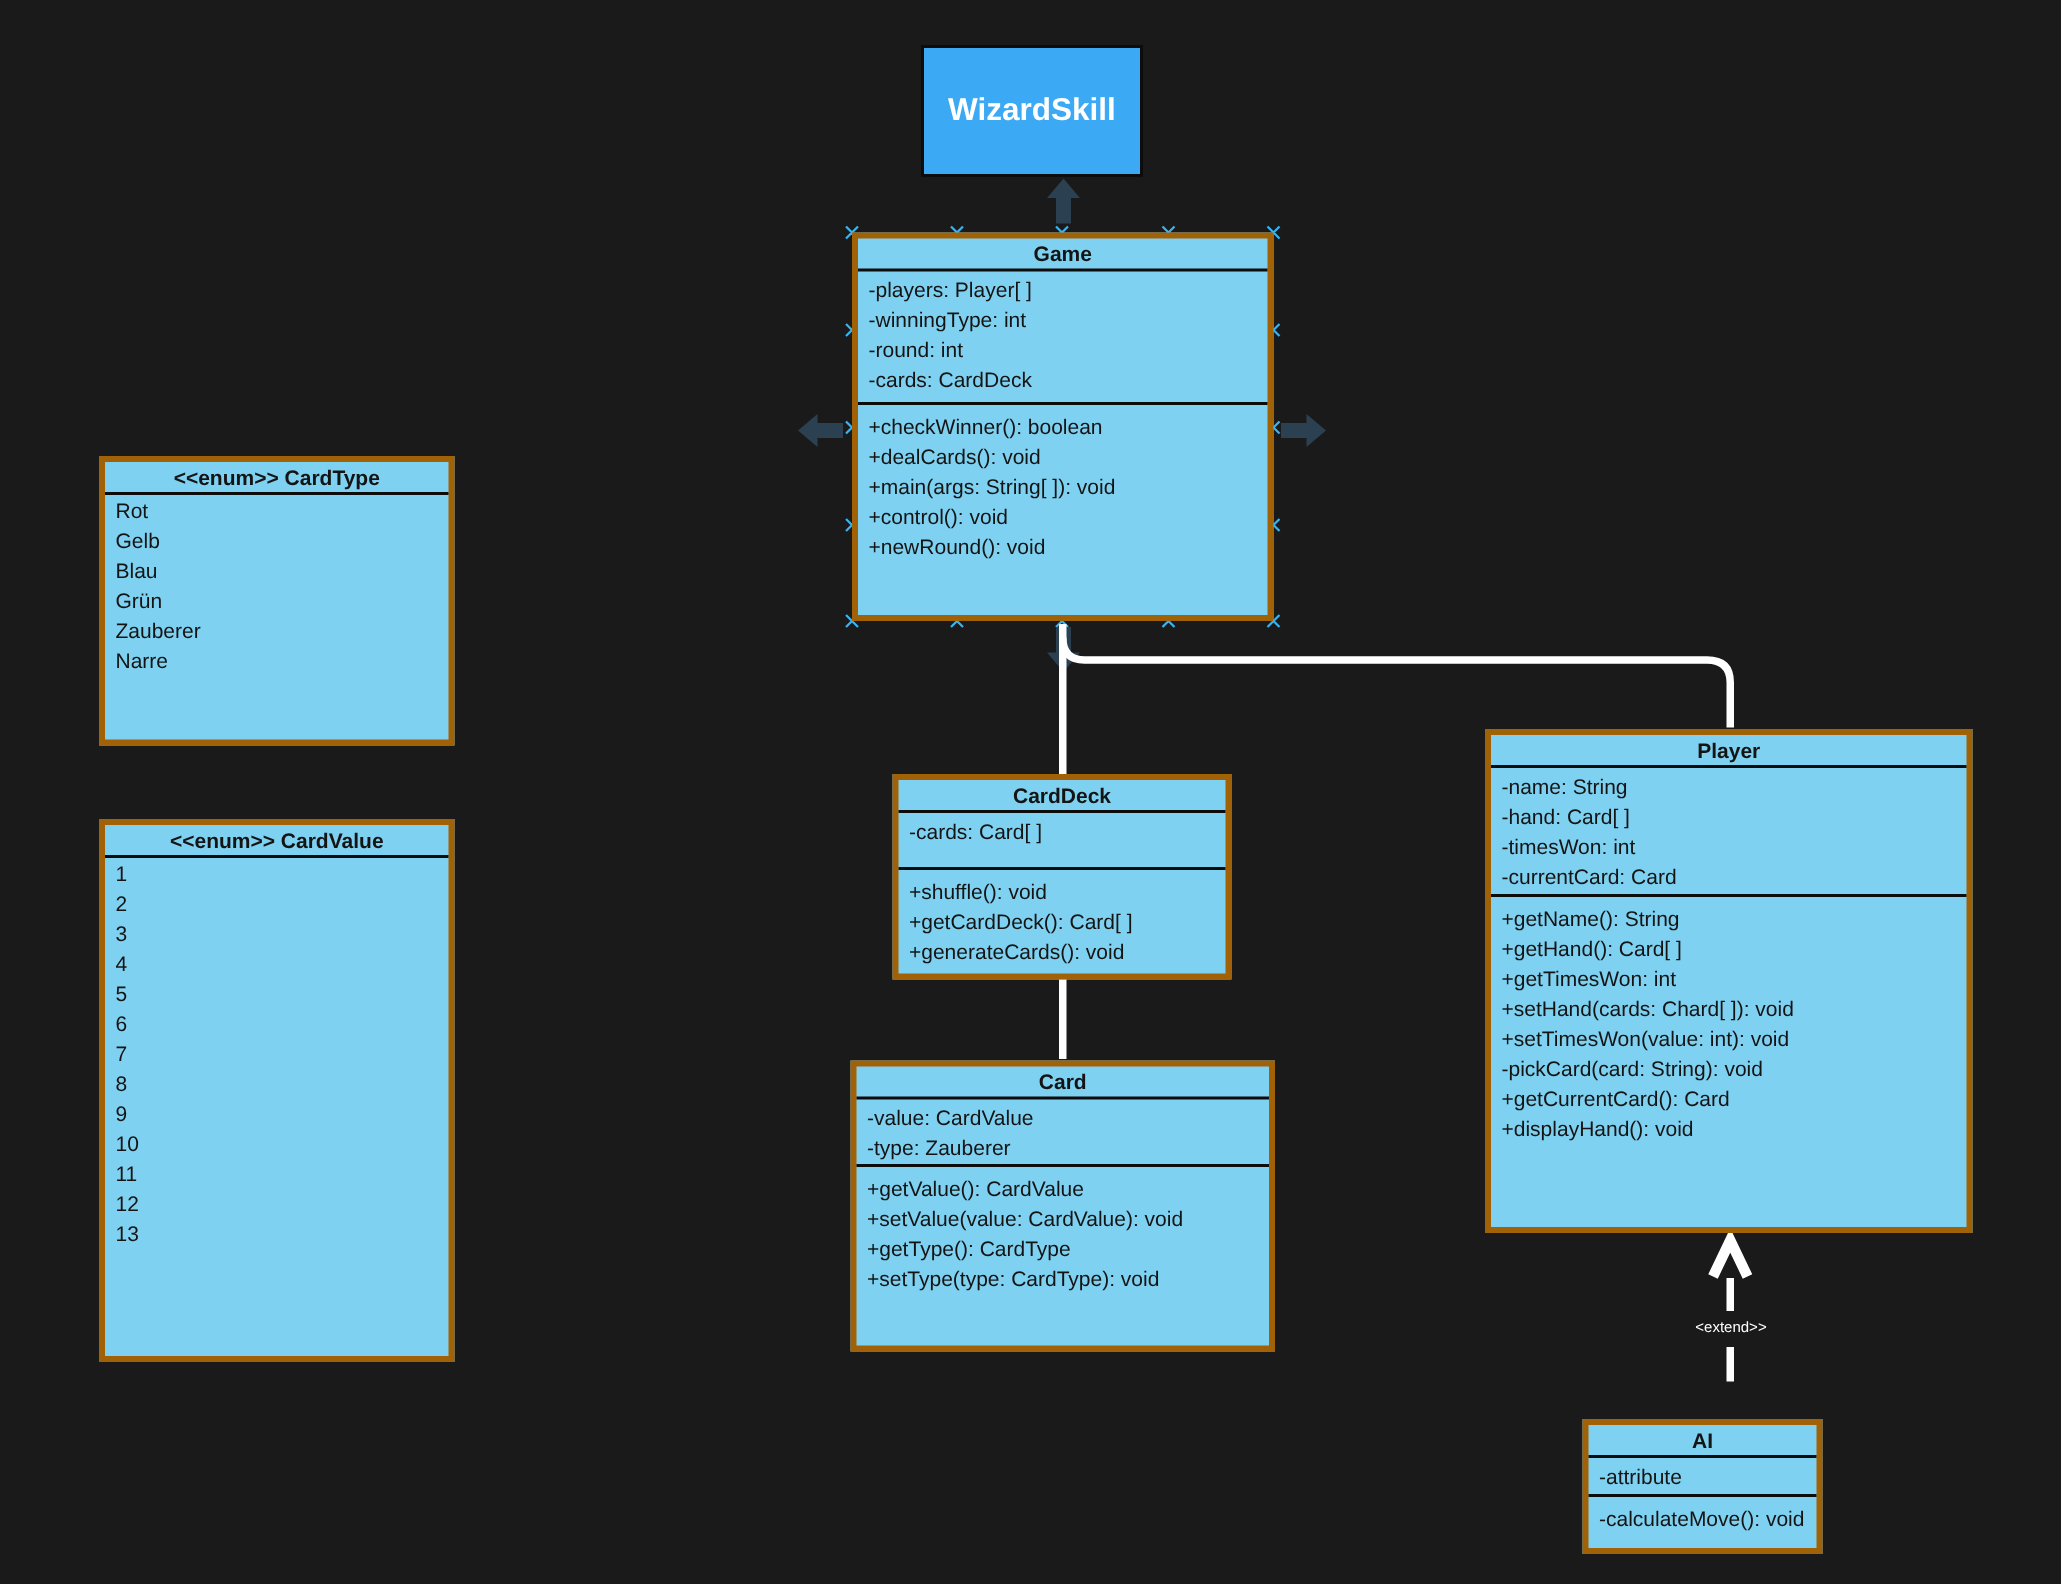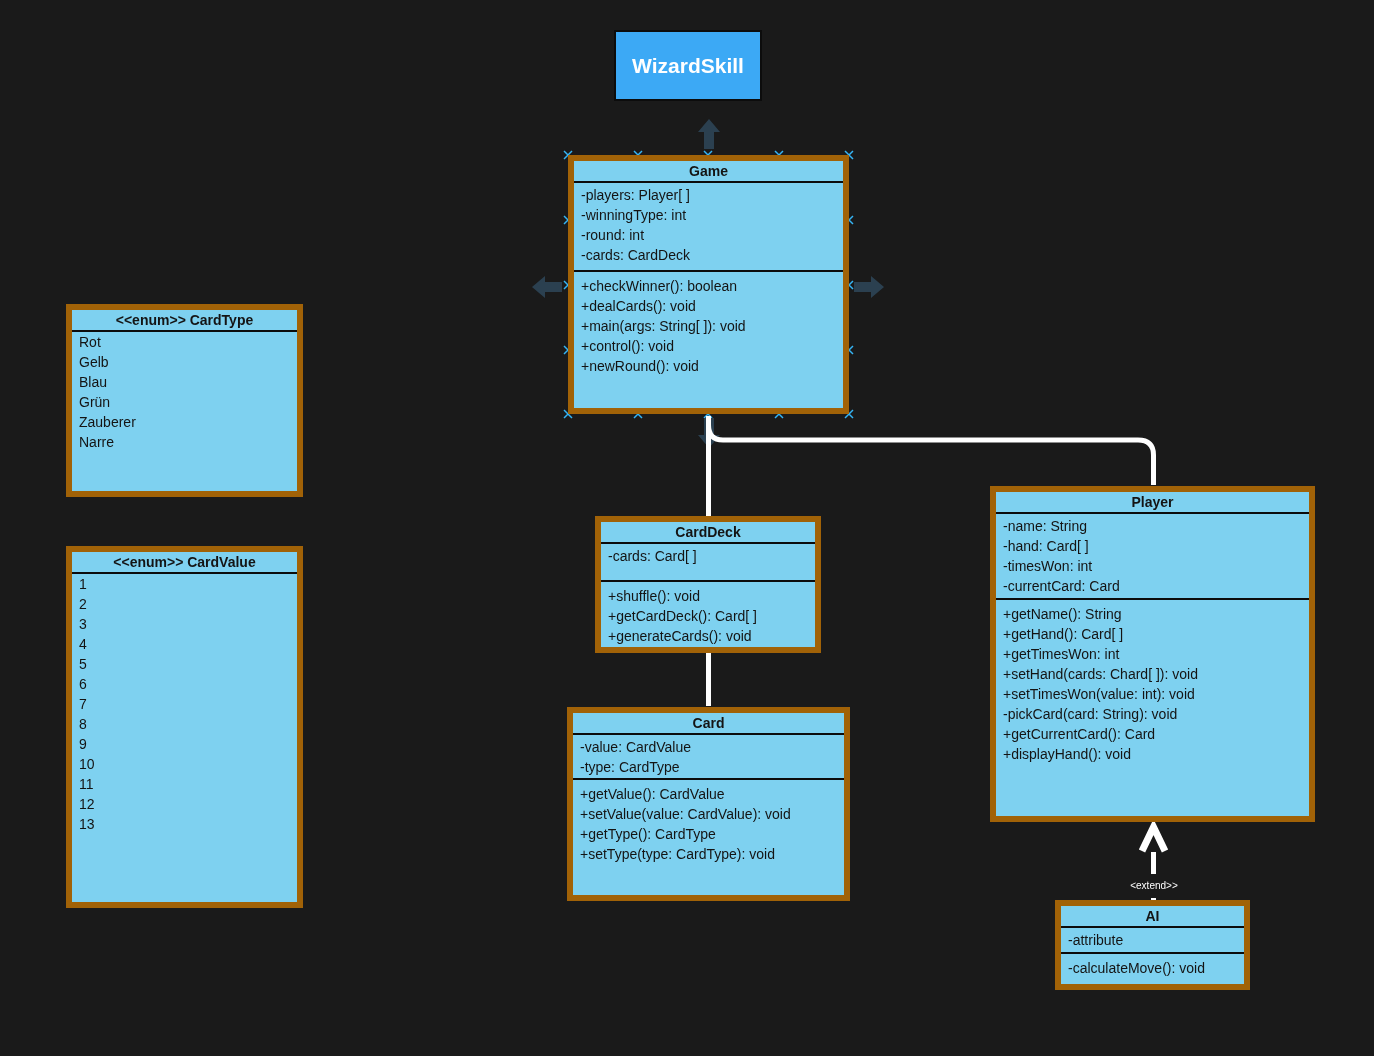--- a/index.html
+++ b/index.html
@@ -4,37 +4,37 @@
 <style>
   html, body { margin:0; padding:0; background:#1a1a1a; }
   #canvas {
     position:relative; width:1374px; height:1056px;
     background:#1a1a1a; overflow:hidden;
     font-family:"Liberation Sans","DejaVu Sans",sans-serif;
   }
   #edges { position:absolute; left:0; top:0; width:1374px; height:1056px; }
 
   .uml-class {
-    position:absolute; background:#7ed1f0; border:6px solid #a16207;
+    position:absolute; background:#7ed1f0; border:4px solid #a16207;
     box-sizing:border-box; display:flex; flex-direction:column;
     color:#141414; font-size:14px;
   }
   .uml-title {
     flex:0 0 auto; height:18px; line-height:18px; padding:1px 4px;
     font-weight:bold; text-align:center; font-size:14px;
     border-bottom:2px solid #0c0c0c; white-space:nowrap; overflow:hidden;
   }
   .uml-section { box-sizing:border-box; padding:2px 7px 0 7px; overflow:hidden; }
   .uml-attrs { flex:0 0 auto; }
   .uml-methods { flex:1 1 auto; border-top:2px solid #0c0c0c; padding-top:4px; }
   .uml-values { flex:1 1 auto; padding-top:0; }
   .uml-row { line-height:20px; white-space:nowrap; }
 
   #title-box {
-    position:absolute; left:614px; top:30px; width:148px; height:71px;
+    position:absolute; left:614px; top:30px; width:148px; height:88px;
     background:#3ca9f5; border:2px solid #0c0c0c; box-sizing:border-box;
     display:flex; align-items:center; justify-content:center;
     color:#ffffff; font-weight:bold; font-size:21px;
   }
   #extend-label {
     position:absolute; left:1110px; top:878px; width:88px;
     text-align:center; color:#ffffff; font-size:10px; line-height:16px;
   }
 </style>
 </head>
@@ -118,21 +118,21 @@
       <div class="uml-row">+shuffle(): void</div>
       <div class="uml-row">+getCardDeck(): Card[ ]</div>
       <div class="uml-row">+generateCards(): void</div>
     </div>
   </div>
 
   <div class="uml-class" style="left:567px;top:707px;width:283px;height:194px">
     <div class="uml-title">Card</div>
     <div class="uml-section uml-attrs" style="height:43px">
       <div class="uml-row">-value: CardValue</div>
-      <div class="uml-row">-type: CardType</div>
+      <div class="uml-row">-type: Zauberer</div>
     </div>
     <div class="uml-section uml-methods">
       <div class="uml-row">+getValue(): CardValue</div>
       <div class="uml-row">+setValue(value: CardValue): void</div>
       <div class="uml-row">+getType(): CardType</div>
       <div class="uml-row">+setType(type: CardType): void</div>
     </div>
   </div>
 
   <div class="uml-class" style="left:990px;top:486px;width:325px;height:336px">
@@ -148,21 +148,21 @@
       <div class="uml-row">+getHand(): Card[ ]</div>
       <div class="uml-row">+getTimesWon: int</div>
       <div class="uml-row">+setHand(cards: Chard[ ]): void</div>
       <div class="uml-row">+setTimesWon(value: int): void</div>
       <div class="uml-row">-pickCard(card: String): void</div>
       <div class="uml-row">+getCurrentCard(): Card</div>
       <div class="uml-row">+displayHand(): void</div>
     </div>
   </div>
 
-  <div class="uml-class" style="left:1055px;top:900px;width:195px;height:90px">
+  <div class="uml-class" style="left:1055px;top:946px;width:160px;height:90px">
     <div class="uml-title">AI</div>
     <div class="uml-section uml-attrs" style="height:24px">
       <div class="uml-row">-attribute</div>
     </div>
     <div class="uml-section uml-methods">
       <div class="uml-row">-calculateMove(): void</div>
     </div>
   </div>
 
   <div id="extend-label">&lt;extend&gt;&gt;</div>

